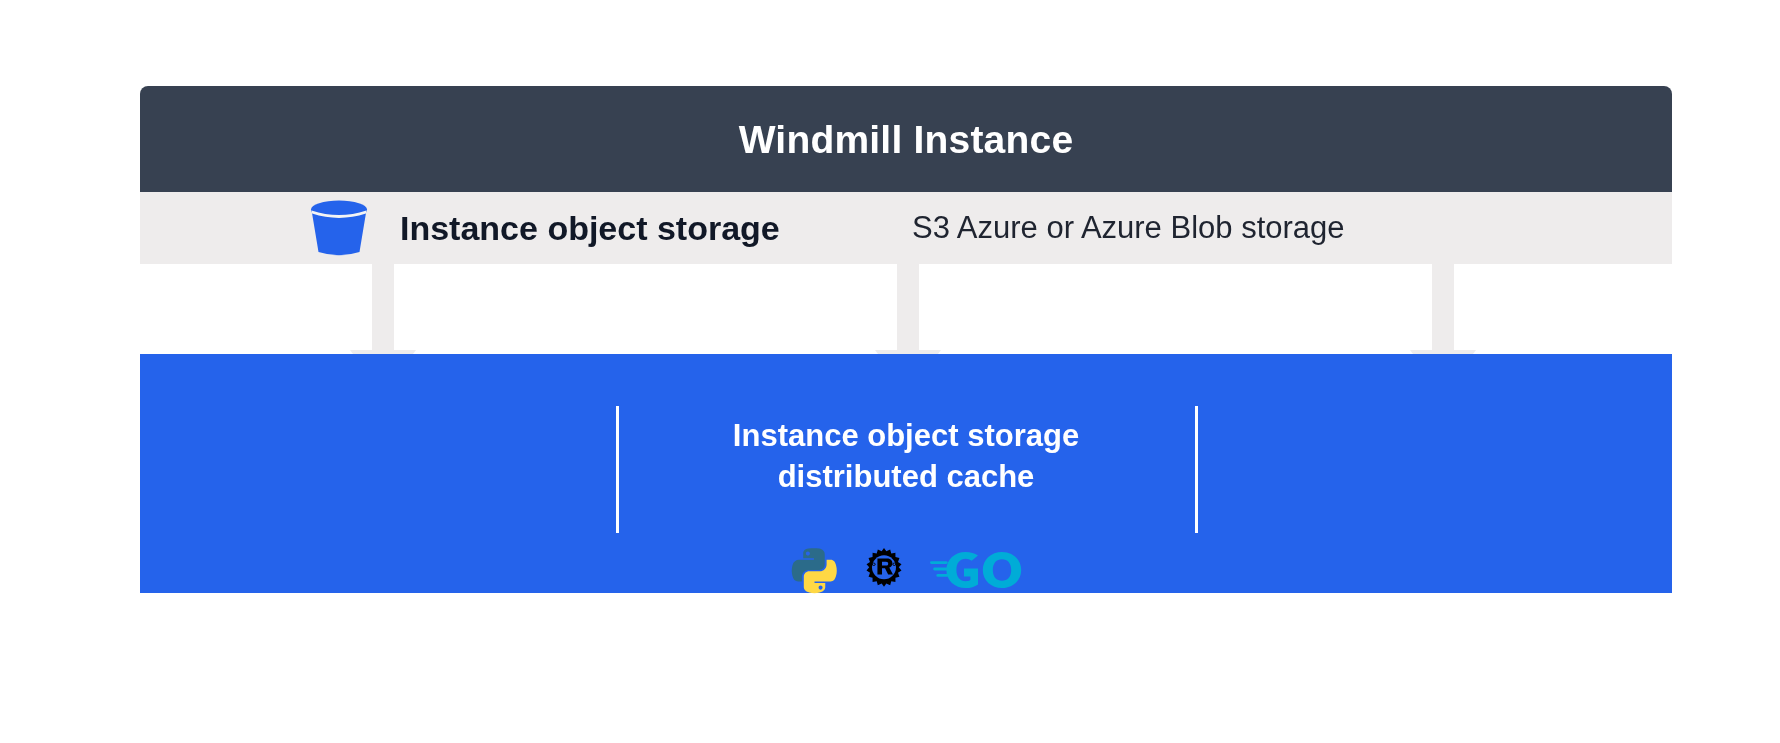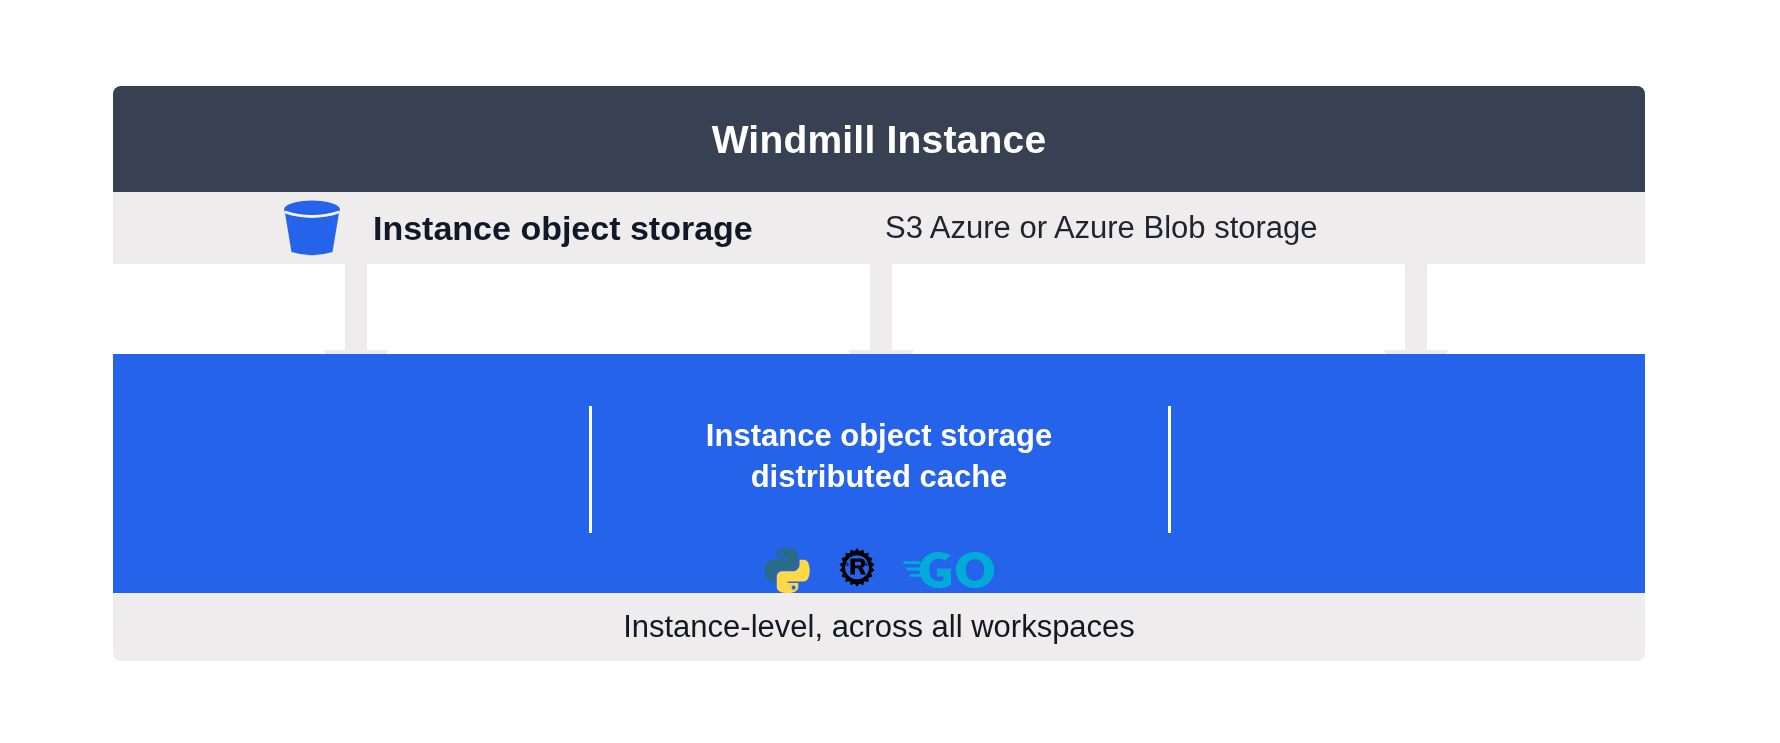--- a/index.html
+++ b/index.html
@@ -17,21 +17,21 @@
   #stage {
     position: relative;
     width: 1780px;
     height: 743px;
     background: #ffffff;
   }
 
   
   .diagram {
     position: absolute;
-    left: 113px;
+    left: 140px;
     top: 86px;
     width: 1532px;
     height: 575px;
   }
 
   
   .header-band {
     position: absolute;
     left: 0;
     top: 0;
@@ -268,18 +268,15 @@
               <rect x="8" y="49" width="38" height="7" rx="3.5"></rect>
               <rect x="16" y="65" width="30" height="7" rx="3.5"></rect>
               <path d="M120 19 c-8-6-19-9-31-9 -27 0-48 19-48 45 0 26 21 45 48 45 12 0 23-3 31-9 v-40 h-35 v20 h16 v9 c-3 2-7 3-12 3 -14 0-23-10-23-28 0-18 9-28 23-28 6 0 11 2 15 5 z"></path>
               <path d="M180 10 c-27 0-48 19-48 45 0 26 21 45 48 45 27 0 48-19 48-45 0-26-21-45-48-45z m0 72 c-14 0-23-10-23-27 0-17 9-27 23-27 14 0 23 10 23 27 0 17-9 27-23 27z"></path>
             </g>
           </svg>
         </span>
       </div>
     </div>
 
-    <div class="footer-band">
-      <div class="footer-text">Instance-level, across all workspaces</div>
-    </div>
 
   </div>
 </div>
 
 </body></html>

